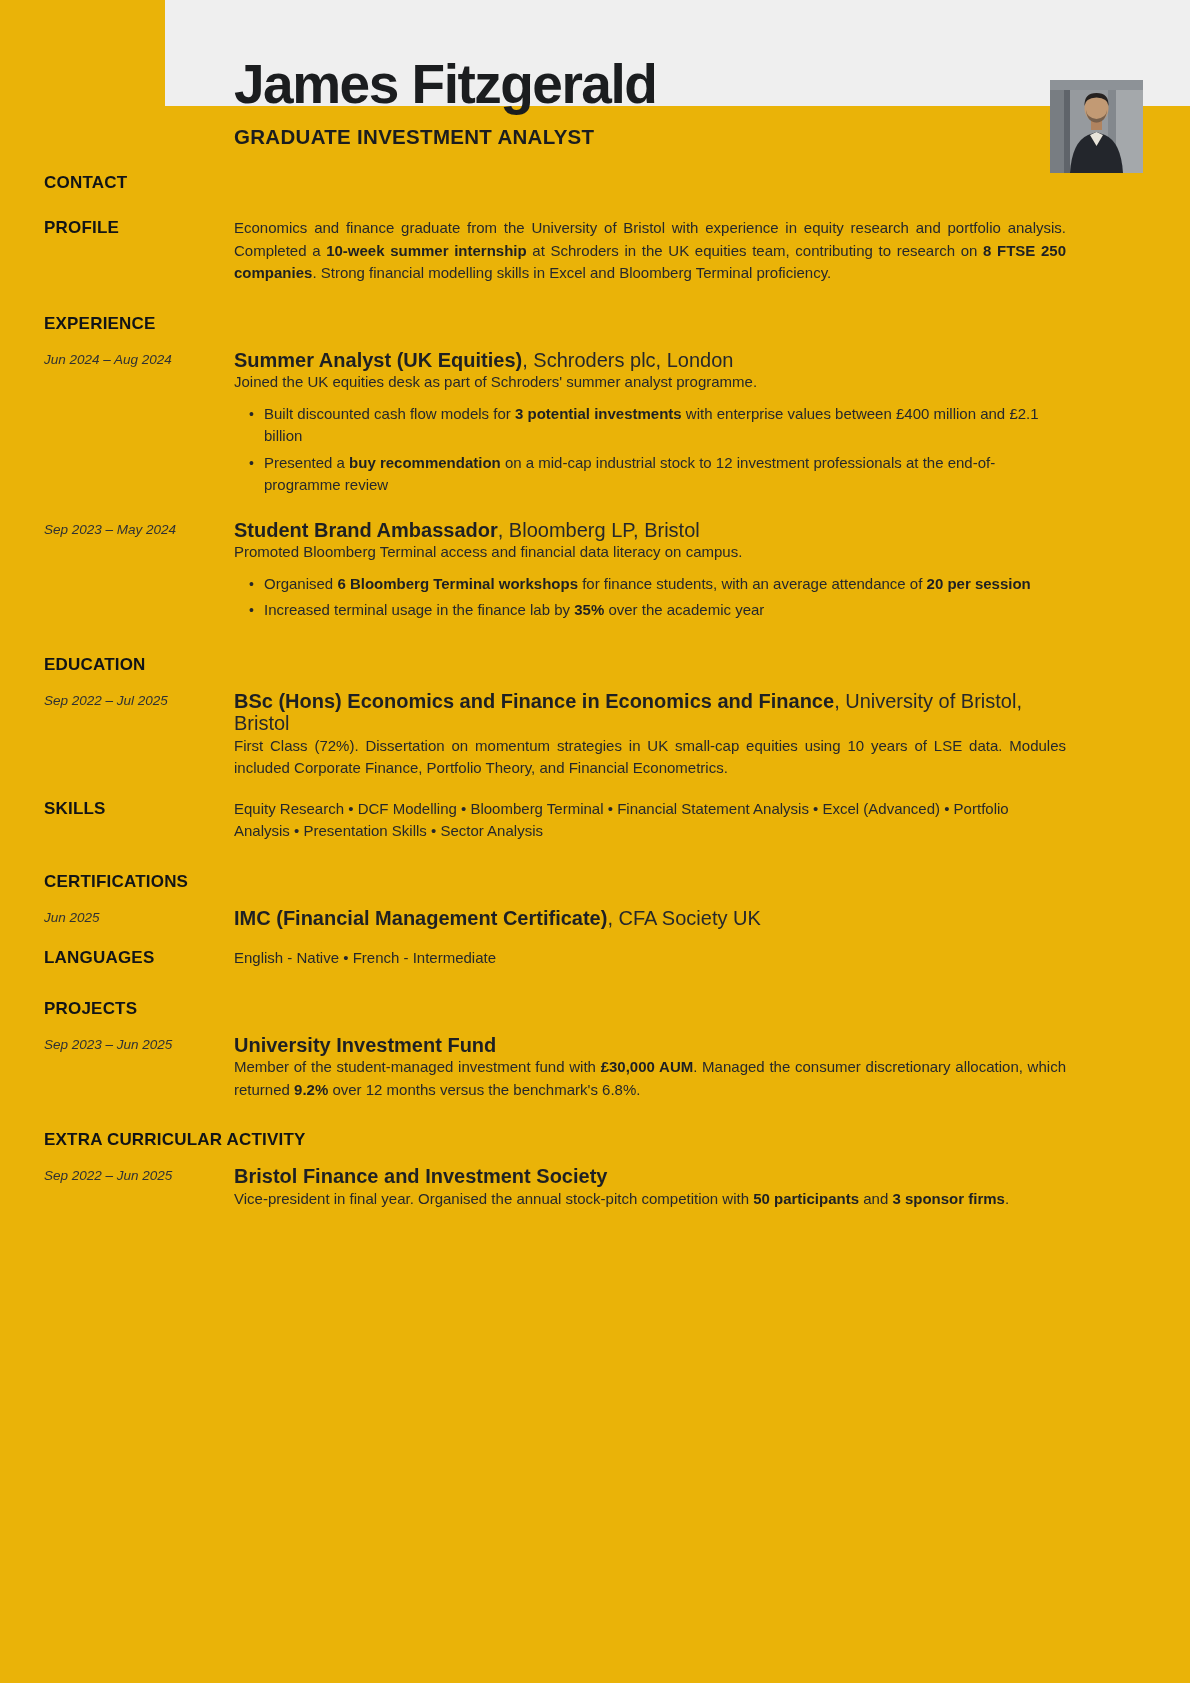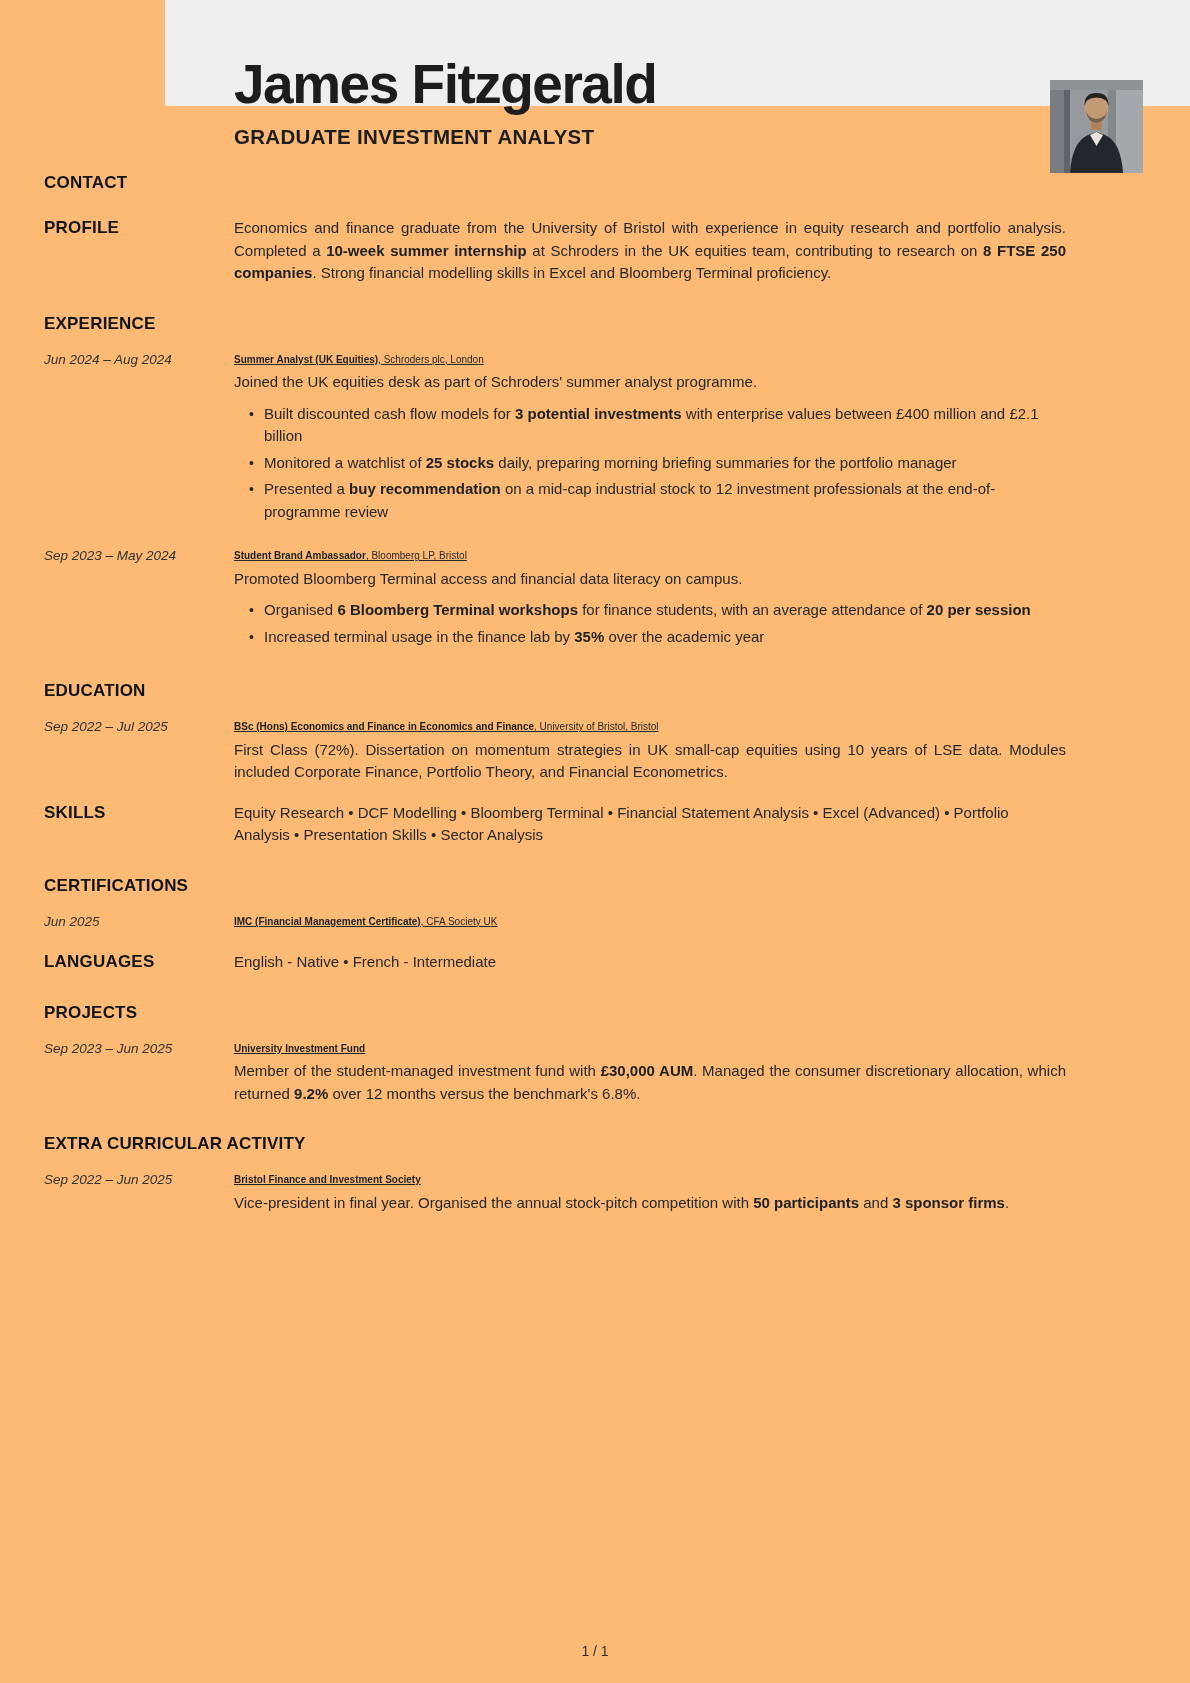--- a/index.html
+++ b/index.html
@@ -2,21 +2,21 @@
 <html><head>
 <meta charset="utf-8">
 <style>
   * { box-sizing: border-box; }
   html,body { margin:0; padding:0; background:#ffffff; }
   .page {
     position: relative;
     width: 1190px;
     height: 1683px;
     margin: 0 auto;
-    background: #fdba74;
+    background: #eab308;
     font-family: "Liberation Sans", sans-serif;
     color: #26282b;
     overflow: hidden;
   }
   .banner {
     position: absolute;
     left: 165px; top: 0; right: 0;
     height: 106px;
     background: #efefef;
   }
@@ -73,21 +73,21 @@
     margin: 29px 0 15px 0;
   }
   .entry { margin-bottom: 18px; }
   .dates {
     font-size: 13.5px;
     font-style: italic;
     color: #2f3133;
     padding-top: 3px;
     white-space: nowrap;
   }
-  .entry-title { font-size: 10px; line-height: 22.5px; text-decoration: underline; }
+  .entry-title { font-size: 20px; line-height: 22.5px; }
   .entry-title strong, .content strong, .bullets strong { font-weight: 700; color: #1e2023; }
   .bold-title { font-weight: 700; color: #1e2023; }
   ul.bullets { list-style: none; margin: 9px 0 0 0; padding: 0; }
   ul.bullets li {
     position: relative;
     padding-left: 30px;
     margin-bottom: 4px;
     font-size: 15px;
     line-height: 22.5px;
   }
@@ -145,21 +145,20 @@
 
     <div class="section-head">EXPERIENCE</div>
 
     <div class="row entry">
       <div class="dates">Jun 2024 – Aug 2024</div>
       <div class="content">
         <div class="entry-title"><strong>Summer Analyst (UK Equities)</strong>, Schroders plc, London</div>
         <div>Joined the UK equities desk as part of Schroders' summer analyst programme.</div>
         <ul class="bullets">
           <li>Built discounted cash flow models for <strong>3 potential investments</strong> with enterprise values between £400 million and £2.1 billion</li>
-          <li>Monitored a watchlist of <strong>25 stocks</strong> daily, preparing morning briefing summaries for the portfolio manager</li>
           <li>Presented a <strong>buy recommendation</strong> on a mid-cap industrial stock to 12 investment professionals at the end-of-programme review</li>
         </ul>
       </div>
     </div>
 
     <div class="row entry">
       <div class="dates">Sep 2023 – May 2024</div>
       <div class="content">
         <div class="entry-title"><strong>Student Brand Ambassador</strong>, Bloomberg LP, Bristol</div>
         <div>Promoted Bloomberg Terminal access and financial data literacy on campus.</div>
@@ -214,14 +213,13 @@
     <div class="row entry">
       <div class="dates">Sep 2022 – Jun 2025</div>
       <div class="content">
         <div class="entry-title bold-title">Bristol Finance and Investment Society</div>
         <div class="just">Vice-president in final year. Organised the annual stock-pitch competition with <strong>50 participants</strong> and <strong>3 sponsor firms</strong>.</div>
       </div>
     </div>
 
   </main>
 
-  <footer>1 / 1</footer>
 </div>
 
 </body></html>

